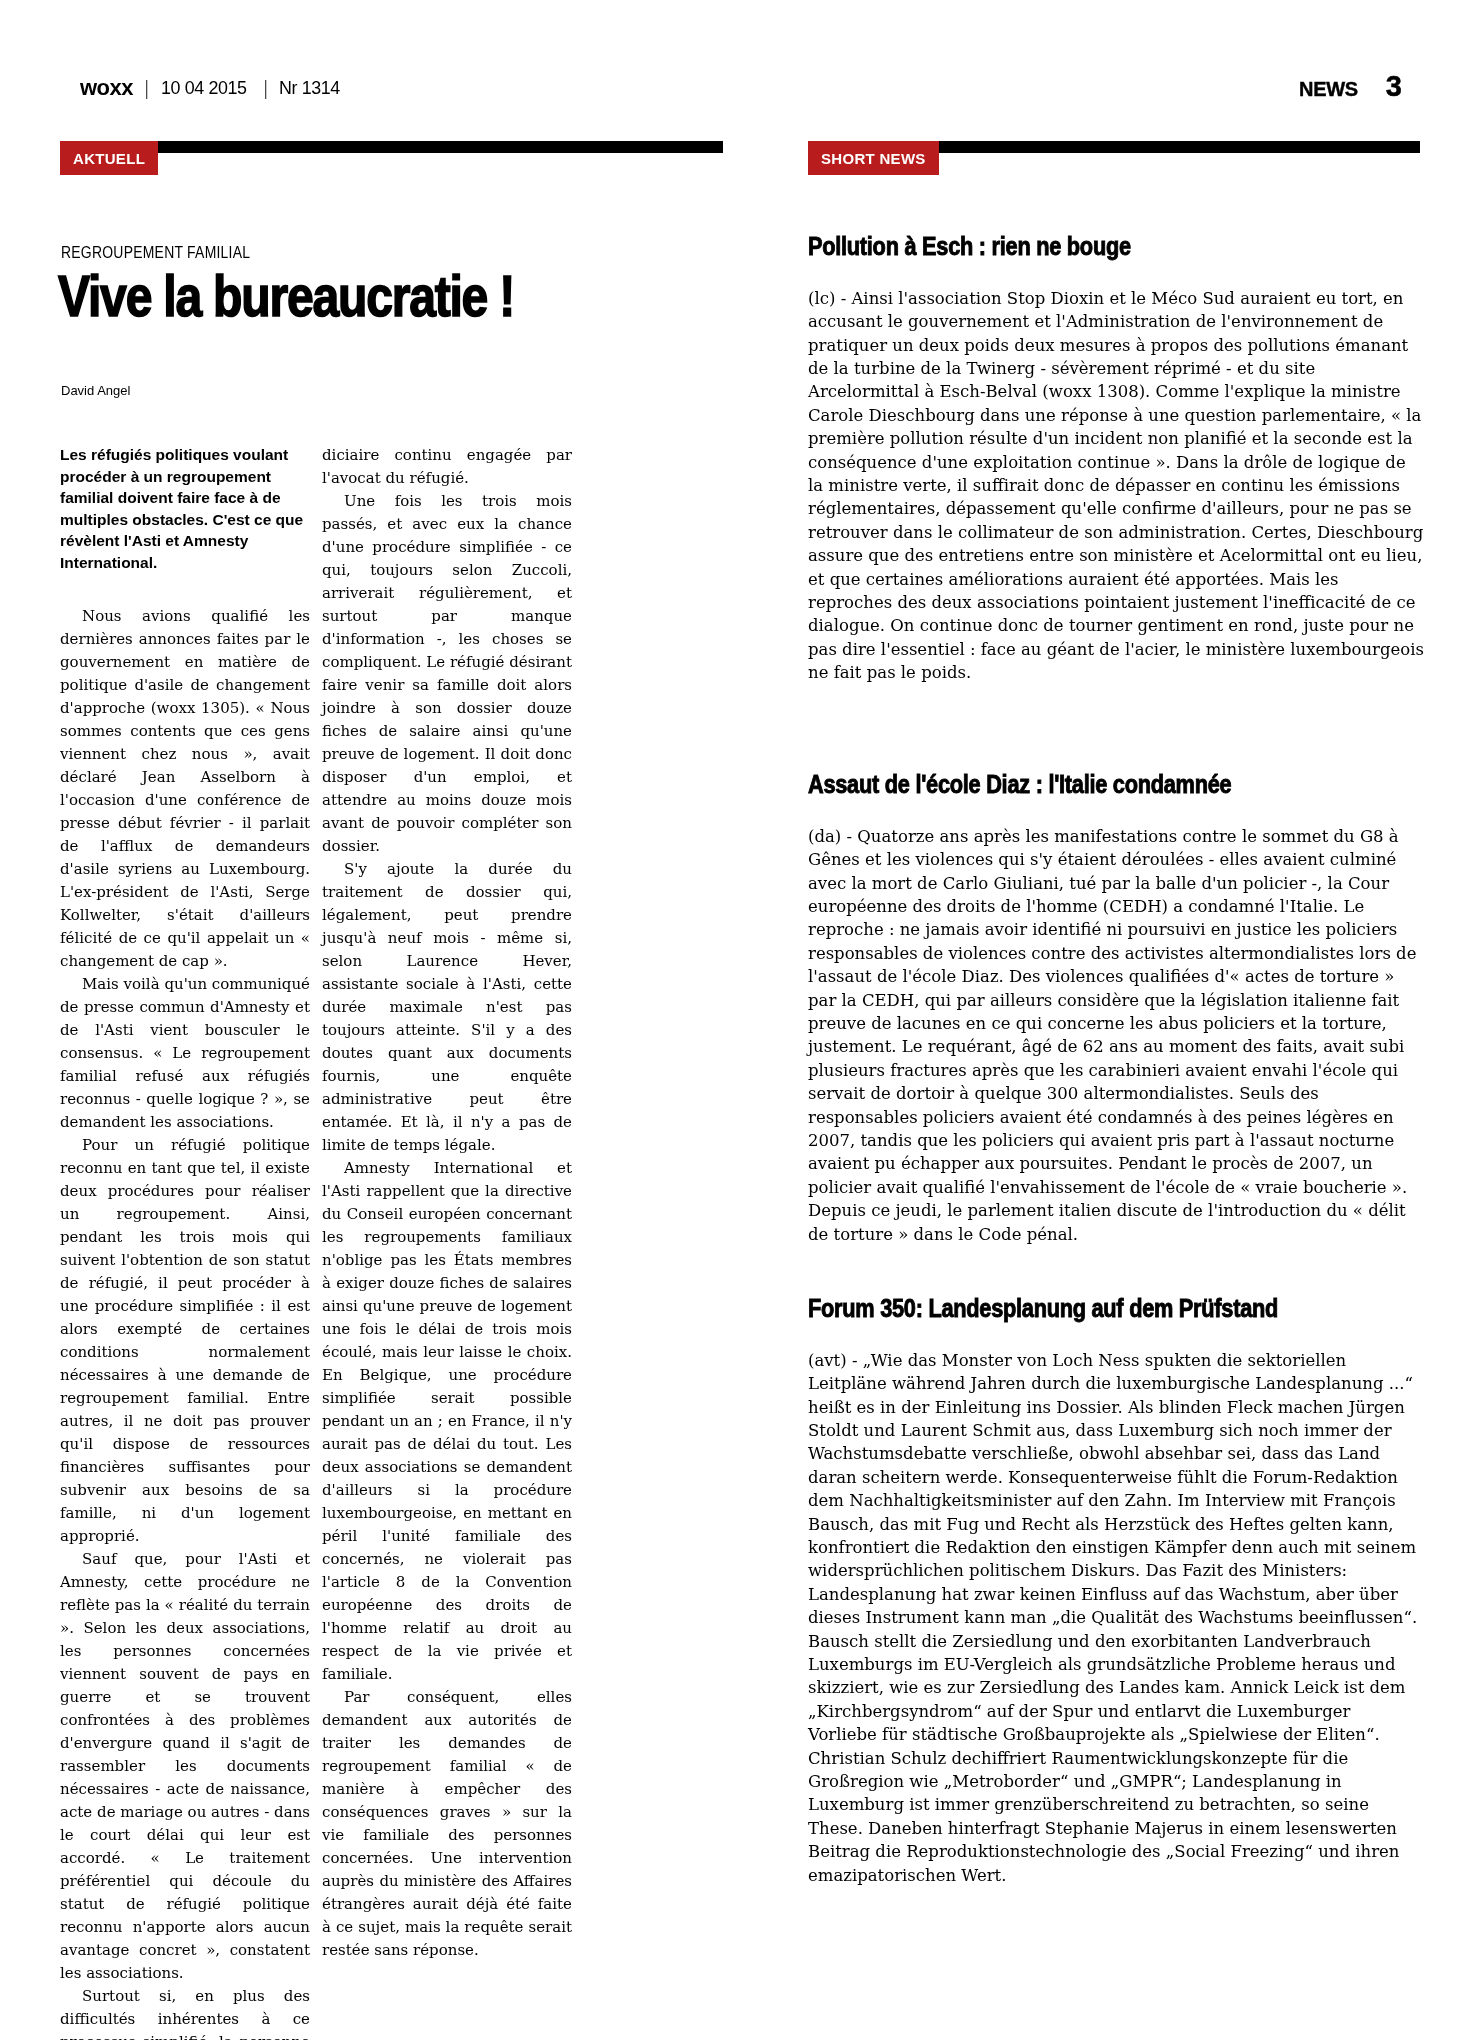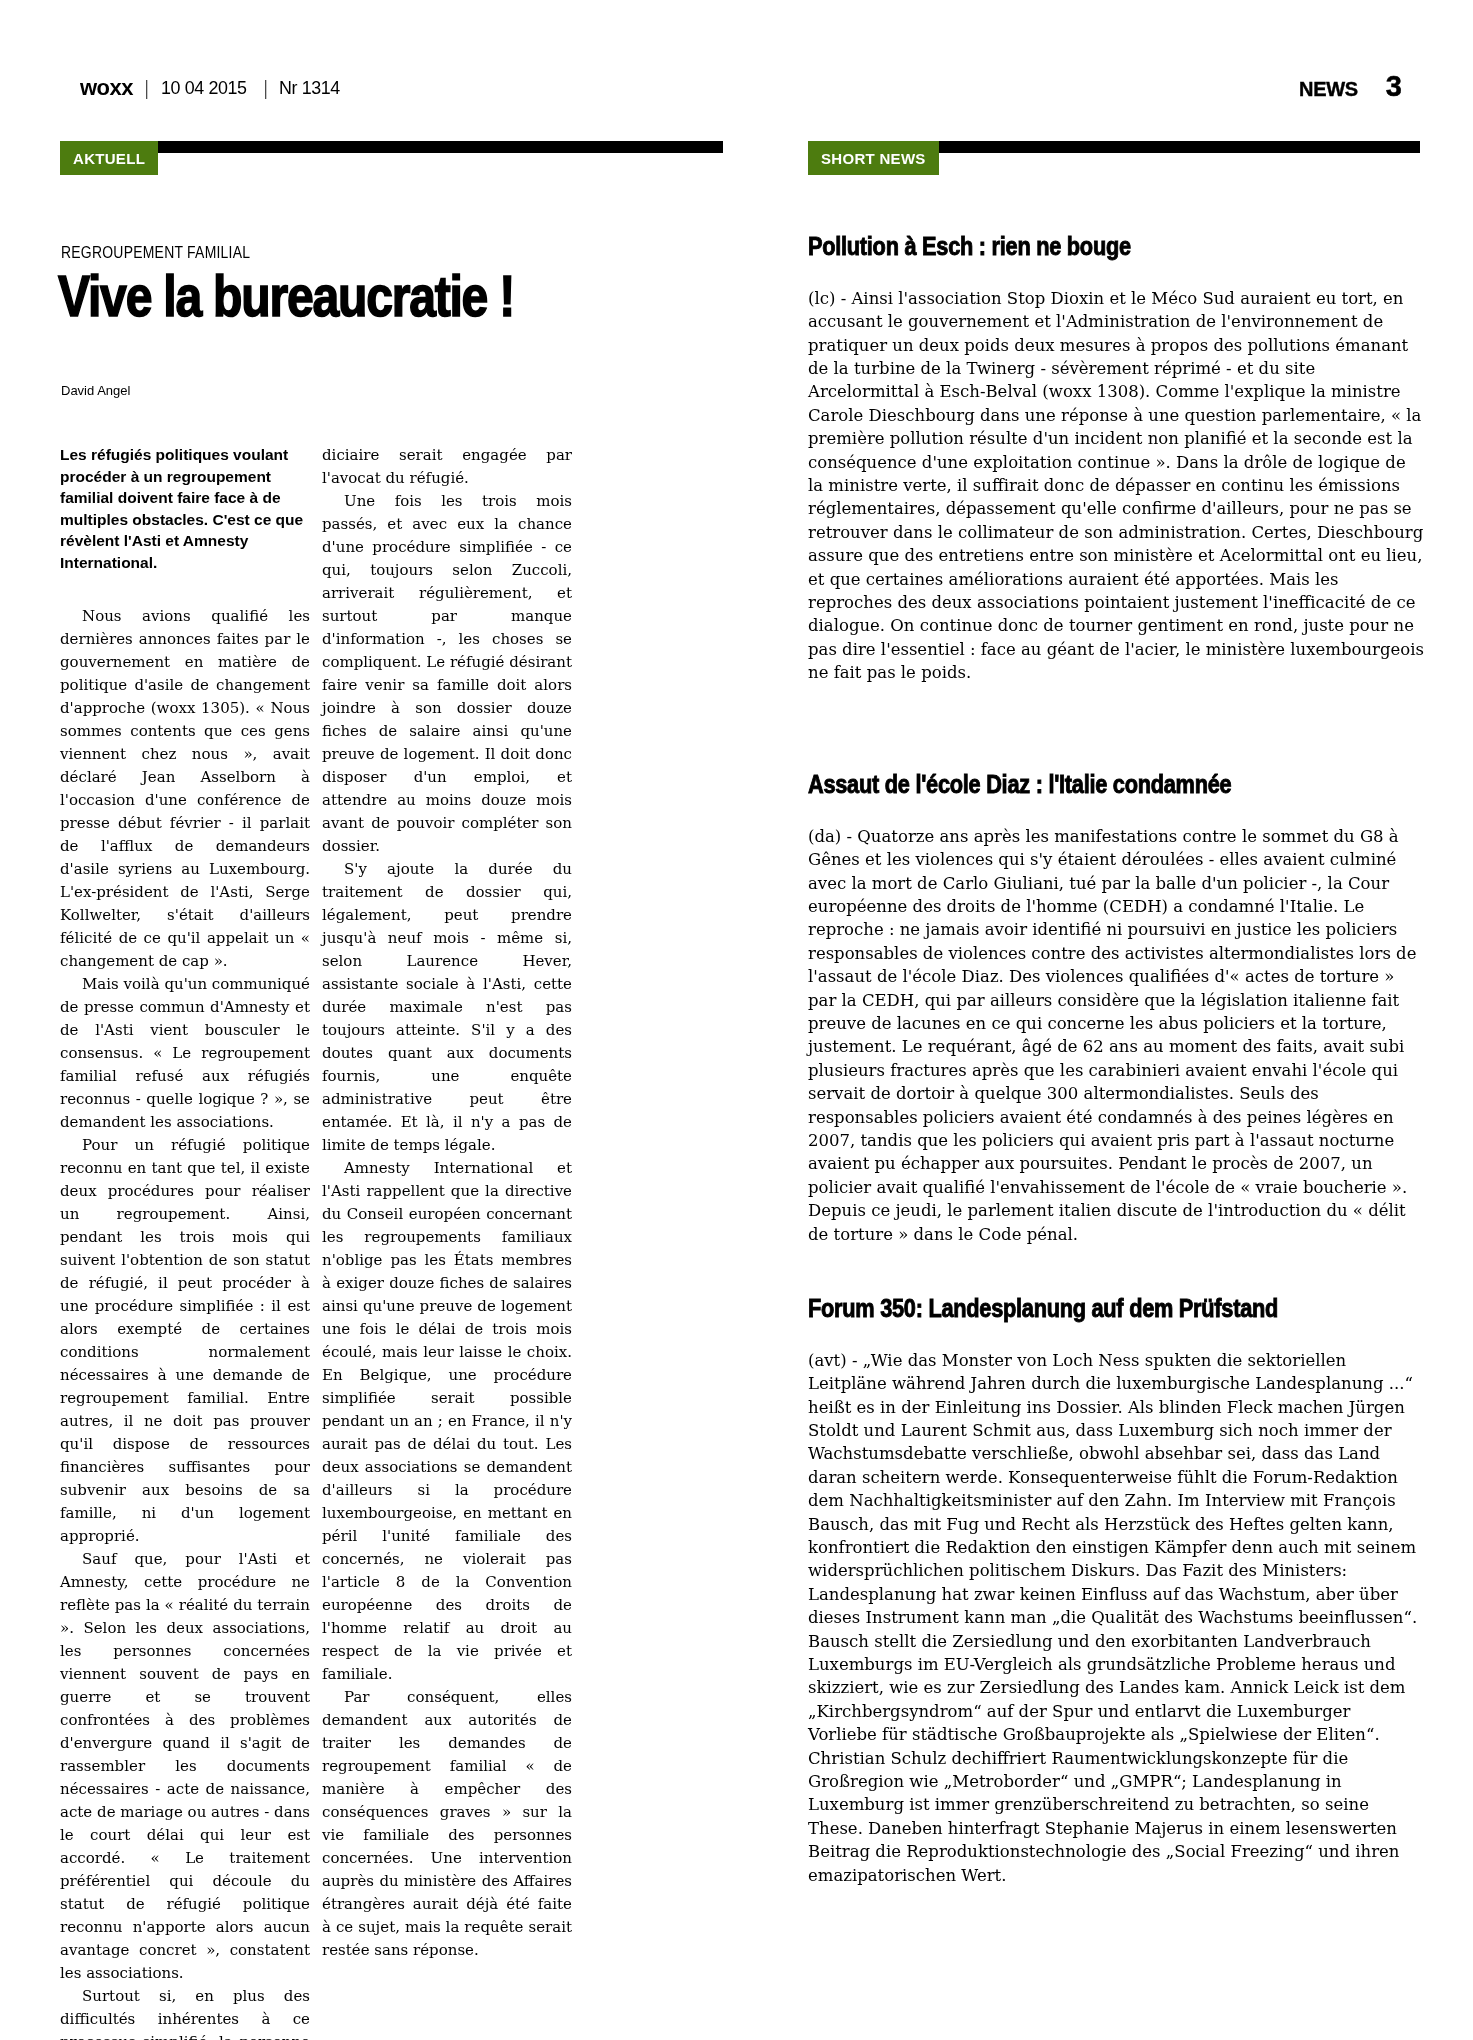--- a/index.html
+++ b/index.html
@@ -20,21 +20,21 @@
   .hdr-meta { font-size:19px; letter-spacing:-0.4px; line-height:1; transform:scaleX(.94); transform-origin:left bottom; }
   .section-group { display:flex; align-items:flex-end; gap:28px; }
   .section-name { font-weight:bold; font-size:20px; letter-spacing:-0.3px; line-height:1; -webkit-text-stroke:0.4px #000; }
   .page-number { font-weight:bold; font-size:29px; line-height:0.85; -webkit-text-stroke:0.5px #000; }
 
   
   .bar { position:absolute; top:141px; height:12px; background:#000; }
   .bar-left  { left:60px;  width:663px; }
   .bar-right { left:808px; width:612px; }
   .tab {
-    position:absolute; top:141px; height:34px; background:#4d7c0f; color:#fff;
+    position:absolute; top:141px; height:34px; background:#b91c1c; color:#fff;
     display:flex; align-items:center; padding:8px 13px;
     font-weight:bold; font-size:15px; letter-spacing:0.3px; white-space:nowrap;
   }
   .tab-left  { left:60px; }
   .tab-right { left:808px; }
 
   
   .kicker {
     position:absolute; left:61px; top:243px; font-size:17px; letter-spacing:0.3px;
     transform:scaleX(.82); transform-origin:left top; white-space:nowrap;
@@ -110,21 +110,21 @@
       <p class="body-p">Nous avions qualifié les dernières annonces faites par le gouvernement en matière de politique d'asile de changement d'approche (woxx 1305). « Nous sommes contents que ces gens viennent chez nous », avait déclaré Jean Asselborn à l'occasion d'une conférence de presse début février - il parlait de l'afflux de demandeurs d'asile syriens au Luxembourg. L'ex-président de l'Asti, Serge Kollwelter, s'était d'ailleurs félicité de ce qu'il appelait un « changement de cap ».</p>
       <p class="body-p">Mais voilà qu'un communiqué de presse commun d'Amnesty et de l'Asti vient bousculer le consensus. « Le regroupement familial refusé aux réfugiés reconnus - quelle logique ? », se demandent les associations.</p>
       <p class="body-p">Pour un réfugié politique reconnu en tant que tel, il existe deux procédures pour réaliser un regroupement. Ainsi, pendant les trois mois qui suivent l'obtention de son statut de réfugié, il peut procéder à une procédure simplifiée : il est alors exempté de certaines conditions normalement nécessaires à une demande de regroupement familial. Entre autres, il ne doit pas prouver qu'il dispose de ressources financières suffisantes pour subvenir aux besoins de sa famille, ni d'un logement approprié.</p>
       <p class="body-p">Sauf que, pour l'Asti et Amnesty, cette procédure ne reflète pas la « réalité du terrain ». Selon les deux associations, les personnes concernées viennent souvent de pays en guerre et se trouvent confrontées à des problèmes d'envergure quand il s'agit de rassembler les documents nécessaires - acte de naissance, acte de mariage ou autres - dans le court délai qui leur est accordé. « Le traitement préférentiel qui découle du statut de réfugié politique reconnu n'apporte alors aucun avantage concret », constatent les associations.</p>
       <p class="body-p">Surtout si, en plus des difficultés inhérentes à ce processus simplifié, la personne concernée se voit confrontée au refus des autorités de procéder au regroupement familial. Comme dans le cas d'un Syrien, cité par Laura Zuccoli, à qui on reprocherait de ne pas pouvoir prouver que sa famille est effectivement à sa charge. Selon la présidente de l'Asti, une procédure ju-</p>
     </div>
 </div>
 
 <div class="column col-2">
   <div>
-      <p class="body-p noindent">diciaire serait engagée par l'avocat du réfugié.</p>
+      <p class="body-p noindent">diciaire continu engagée par l'avocat du réfugié.</p>
       <p class="body-p">Une fois les trois mois passés, et avec eux la chance d'une procédure simplifiée - ce qui, toujours selon Zuccoli, arriverait régulièrement, et surtout par manque d'information -, les choses se compliquent. Le réfugié désirant faire venir sa famille doit alors joindre à son dossier douze fiches de salaire ainsi qu'une preuve de logement. Il doit donc disposer d'un emploi, et attendre au moins douze mois avant de pouvoir compléter son dossier.</p>
       <p class="body-p">S'y ajoute la durée du traitement de dossier qui, légalement, peut prendre jusqu'à neuf mois - même si, selon Laurence Hever, assistante sociale à l'Asti, cette durée maximale n'est pas toujours atteinte. S'il y a des doutes quant aux documents fournis, une enquête administrative peut être entamée. Et là, il n'y a pas de limite de temps légale.</p>
       <p class="body-p">Amnesty International et l'Asti rappellent que la directive du Conseil européen concernant les regroupements familiaux n'oblige pas les États membres à exiger douze fiches de salaires ainsi qu'une preuve de logement une fois le délai de trois mois écoulé, mais leur laisse le choix. En Belgique, une procédure simplifiée serait possible pendant un an ; en France, il n'y aurait pas de délai du tout. Les deux associations se demandent d'ailleurs si la procédure luxembourgeoise, en mettant en péril l'unité familiale des concernés, ne violerait pas l'article 8 de la Convention européenne des droits de l'homme relatif au droit au respect de la vie privée et familiale.</p>
       <p class="body-p">Par conséquent, elles demandent aux autorités de traiter les demandes de regroupement familial « de manière à empêcher des conséquences graves » sur la vie familiale des personnes concernées. Une intervention auprès du ministère des Affaires étrangères aurait déjà été faite à ce sujet, mais la requête serait restée sans réponse.</p>
     </div>
 </div>
 
 <div class="news-item news-item-0">
   <h2 class="news-title">Pollution à Esch : rien ne bouge</h2>
   <p class="news-text">(lc) - Ainsi l'association Stop Dioxin et le Méco Sud auraient eu tort, en accusant le gouvernement et l'Administration de l'environnement de pratiquer un deux poids deux mesures à propos des pollutions émanant de la turbine de la Twinerg - sévèrement réprimé - et du site Arcelormittal à Esch-Belval (woxx 1308). Comme l'explique la ministre Carole Dieschbourg dans une réponse à une question parlementaire, « la première pollution résulte d'un incident non planifié et la seconde est la conséquence d'une exploitation continue ». Dans la drôle de logique de la ministre verte, il suffirait donc de dépasser en continu les émissions réglementaires, dépassement qu'elle confirme d'ailleurs, pour ne pas se retrouver dans le collimateur de son administration. Certes, Dieschbourg assure que des entretiens entre son ministère et Acelormittal ont eu lieu, et que certaines améliorations auraient été apportées. Mais les reproches des deux associations pointaient justement l'inefficacité de ce dialogue. On continue donc de tourner gentiment en rond, juste pour ne pas dire l'essentiel : face au géant de l'acier, le ministère luxembourgeois ne fait pas le poids.</p>

